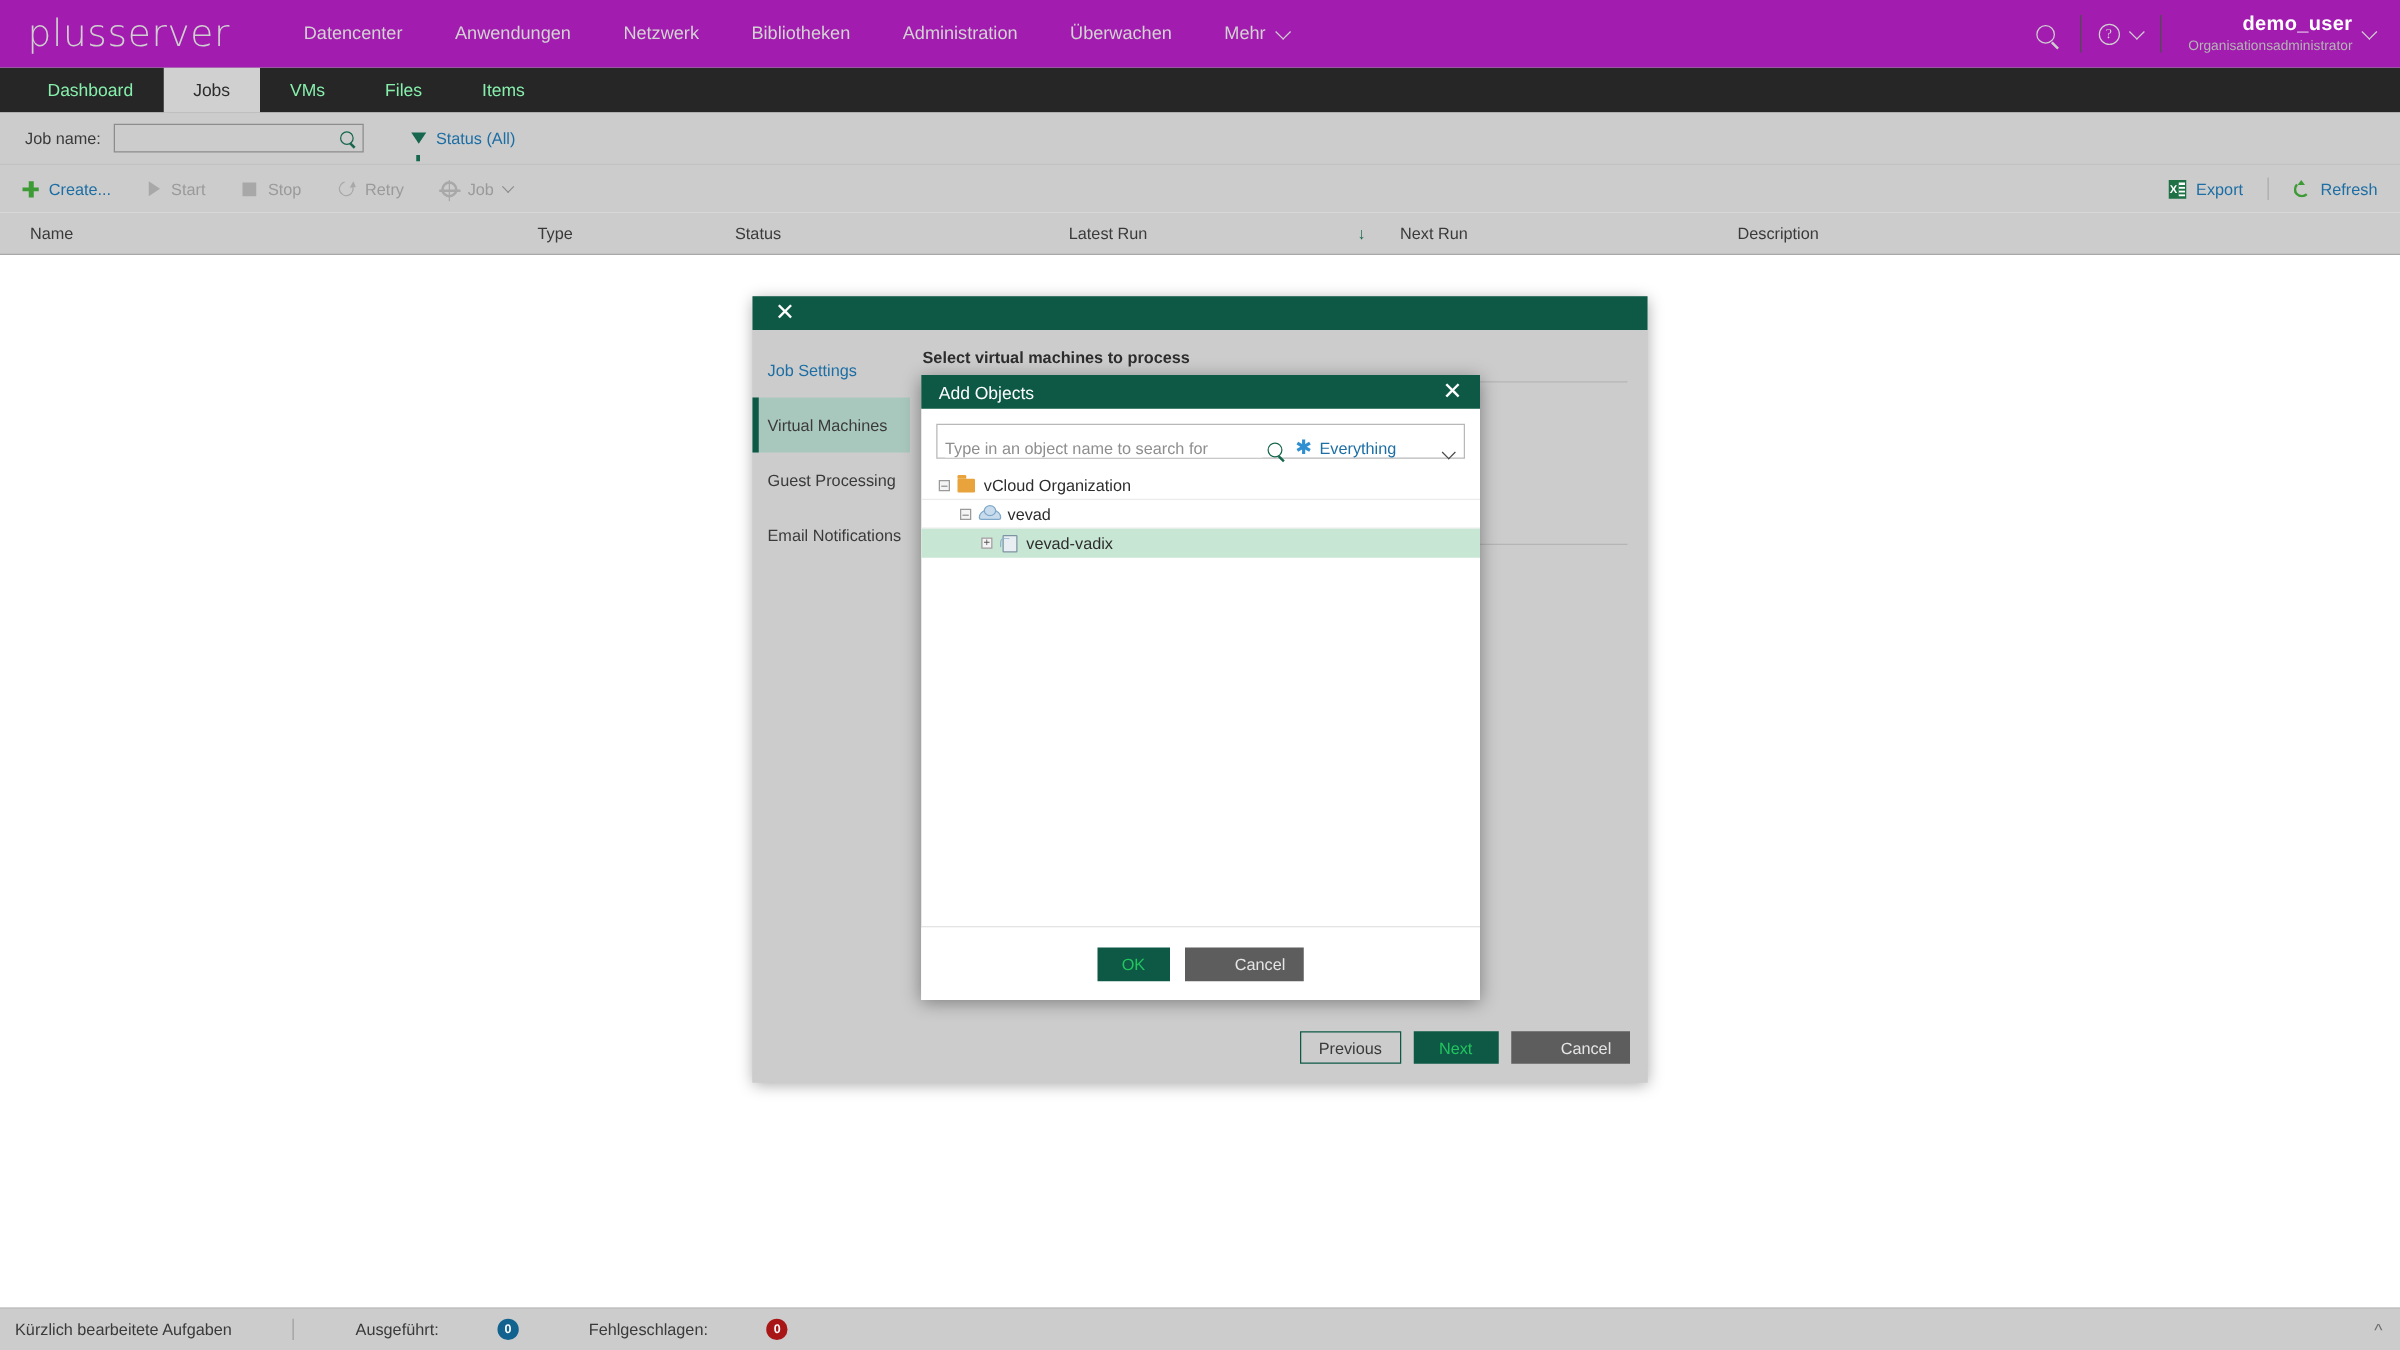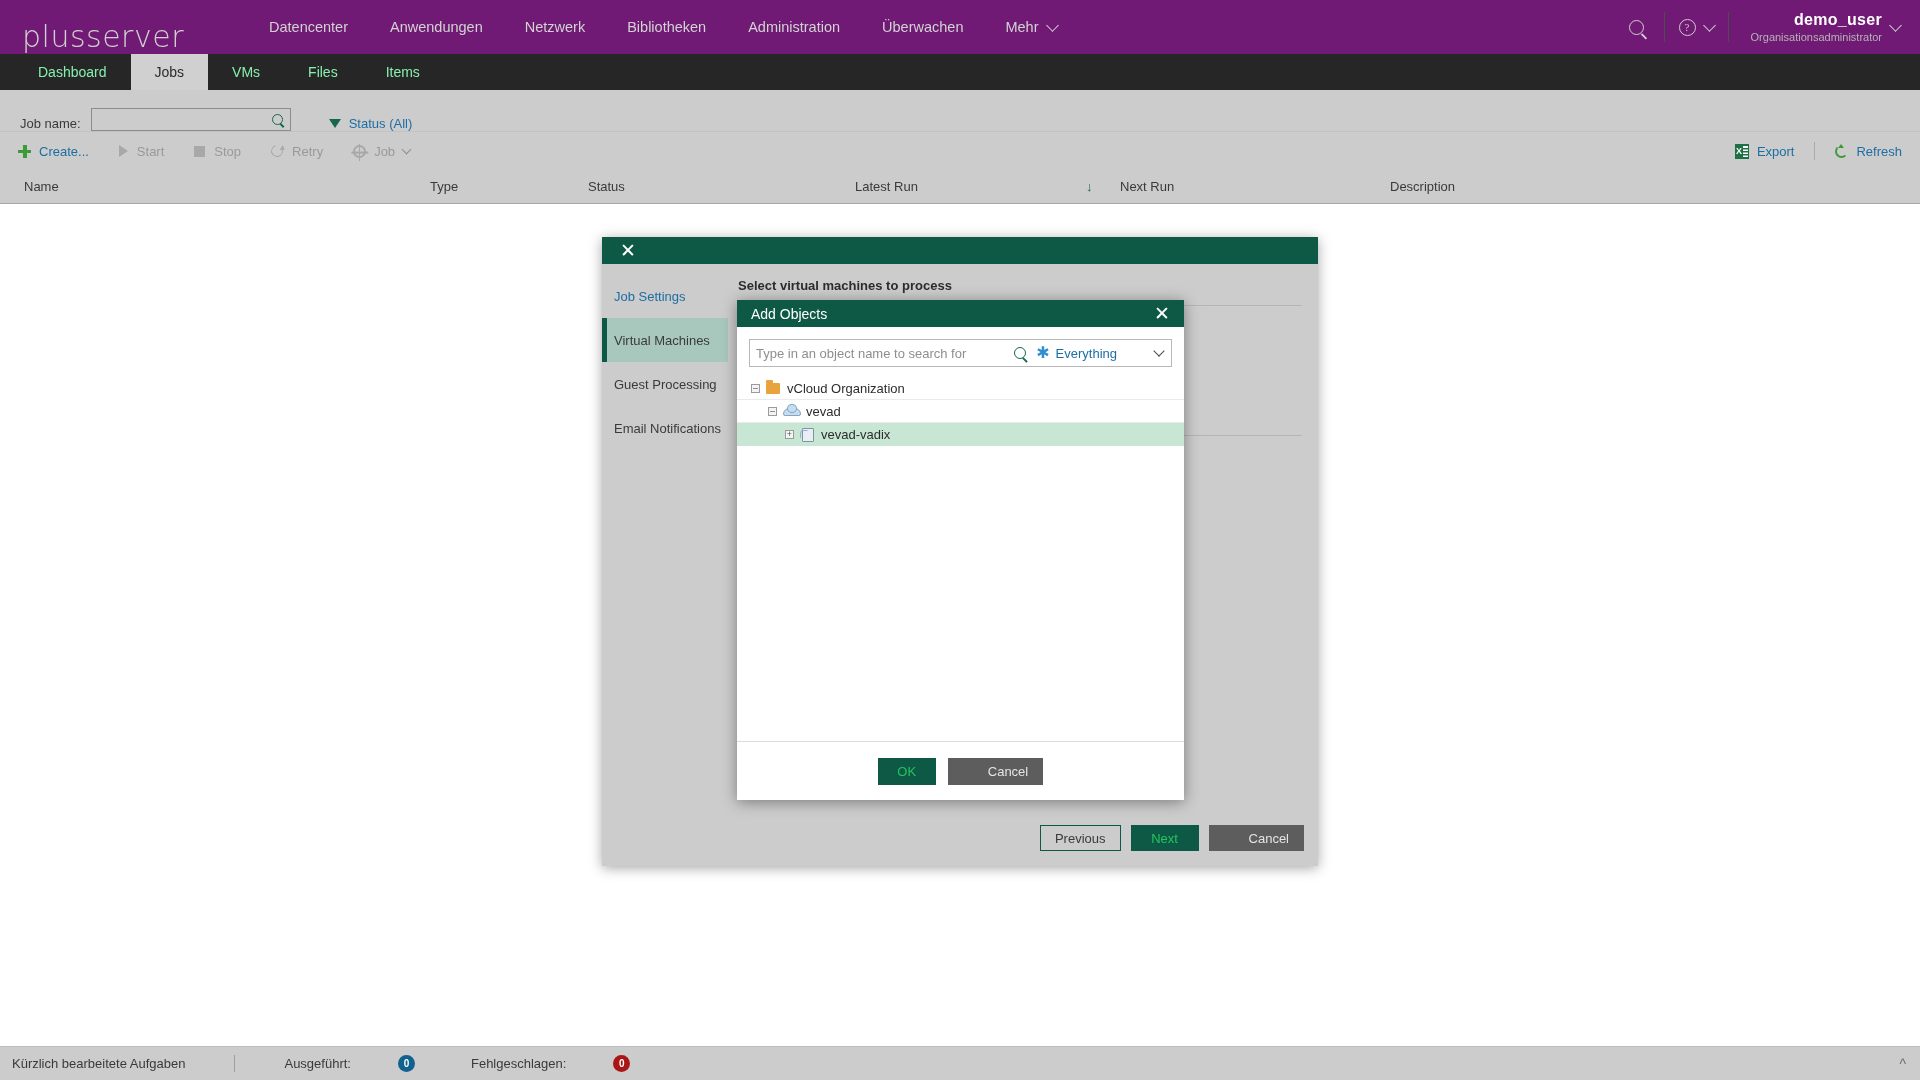--- a/index.html
+++ b/index.html
@@ -6,24 +6,23 @@
   html, body {
     width: 1920px; height: 1080px;
     font-family: "Liberation Sans", sans-serif;
     background: #ffffff;
     overflow: hidden;
   }
   body { position: relative; }
 
   
   .topnav {
-    height: 54px; background: #701a75;
-    display: flex; align-items: flex-end;
+    height: 54px; background: #a21caf;
+    display: flex; align-items: center;
     position: relative;
-    gap: 26px;
   }
   .brand {
     color: #cfcfcf; font-size: 30px; font-weight: 300;
     letter-spacing: .5px; padding-left: 22px; padding-right: 38px;
     font-family: "DejaVu Sans", sans-serif;
   }
   .topnav-items { display: flex; align-items: center; height: 100%; }
   .topnav-item {
     color: #d2d2d2; font-size: 14.5px;
     padding: 0 21px; height: 100%;
@@ -74,21 +73,21 @@
   }
   .tab {
     color: #86efac; font-size: 14px;
     padding: 0 24px; display: flex; align-items: center; cursor: pointer;
   }
   .tab.active { background: #d0d0d0; color: #2b2b2b; }
 
   
   .filterbar {
     height: 42px; background: #cccccc;
-    display: flex; align-items: flex-end; padding-left: 20px;
+    display: flex; align-items: center; padding-left: 20px;
     border-bottom: 1px solid #c2c2c2;
   }
   .f-label { font-size: 13px; color: #3a3a3a; margin-right: 10px; }
   .search-box {
     width: 200px; height: 23px; background: #cccccc;
     border: 1px solid #8c8c8c; display: flex; align-items: center;
     padding: 0 4px 0 6px;
   }
   .search-box input {
     flex: 1; border: none; outline: none; background: transparent;
@@ -296,21 +295,21 @@
     width: 447px; height: 500px;
     background: #ffffff; box-shadow: 0 2px 14px rgba(0,0,0,.40);
     display: flex; flex-direction: column;
   }
   .ao-head {
     height: 27px; background: #0d5946; display: flex; align-items: center;
     padding: 0 10px 0 14px; color: #fff; font-size: 14px; flex: none;
   }
   .ao-search-wrap { padding: 12px 12px 0 12px; flex: none; }
   .ao-search {
-    height: 28px; border: 1px solid #b8b8b8; display: flex; align-items: center;
+    height: 28px; border: 1px solid #b8b8b8; display: flex; align-items: flex-end;
     padding: 0 8px 0 6px; background: #fff;
   }
   .ao-search input {
     flex: 1; border: none; outline: none; font-size: 13px;
     color: #333; font-family: "Liberation Sans", sans-serif;
   }
   .ao-search input::placeholder { color: #8e8e8e; }
   .ao-mag {
     width: 12px; height: 12px; border: 1.9px solid #17674f; border-radius: 50%;
     position: relative; flex: none; margin: 0 10px 0 4px;

